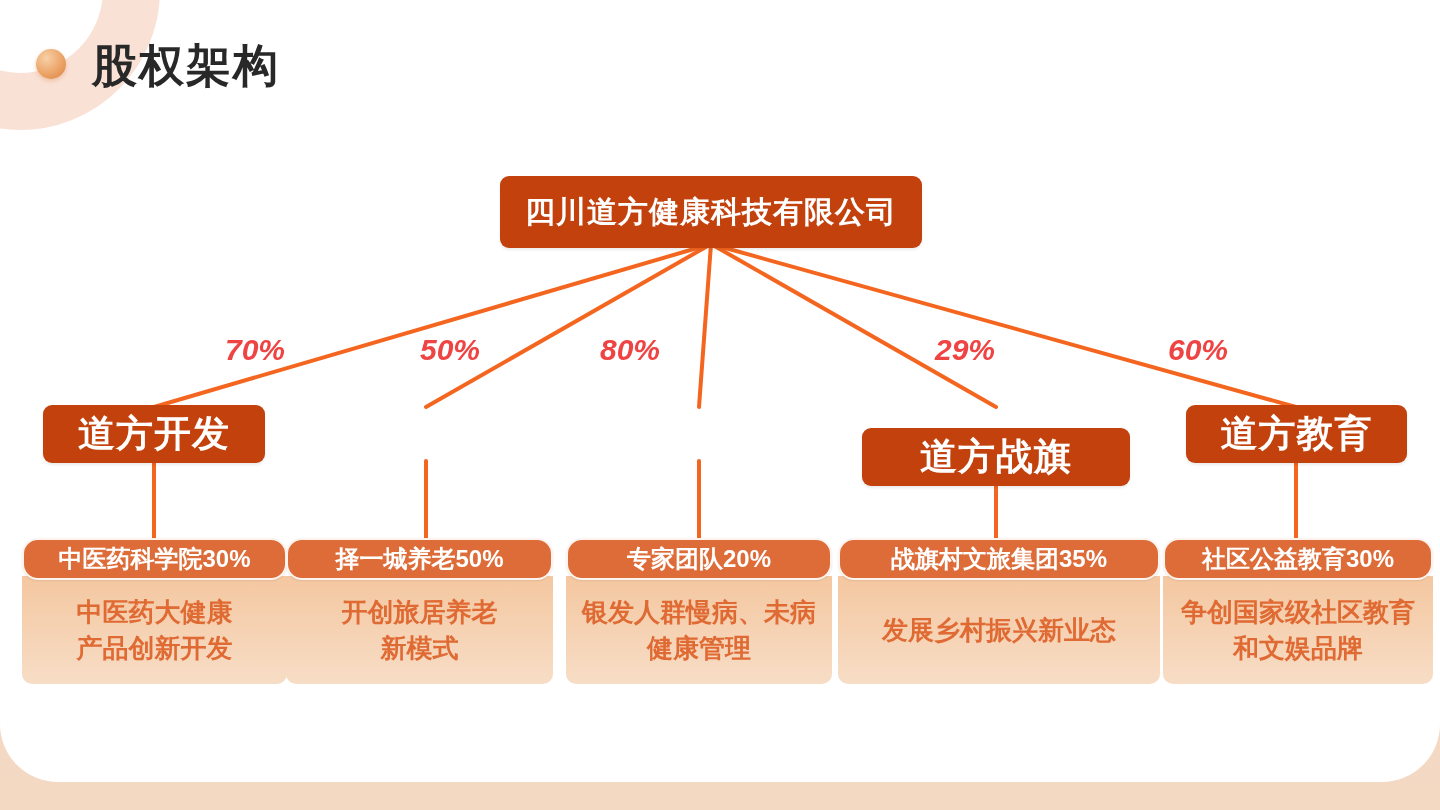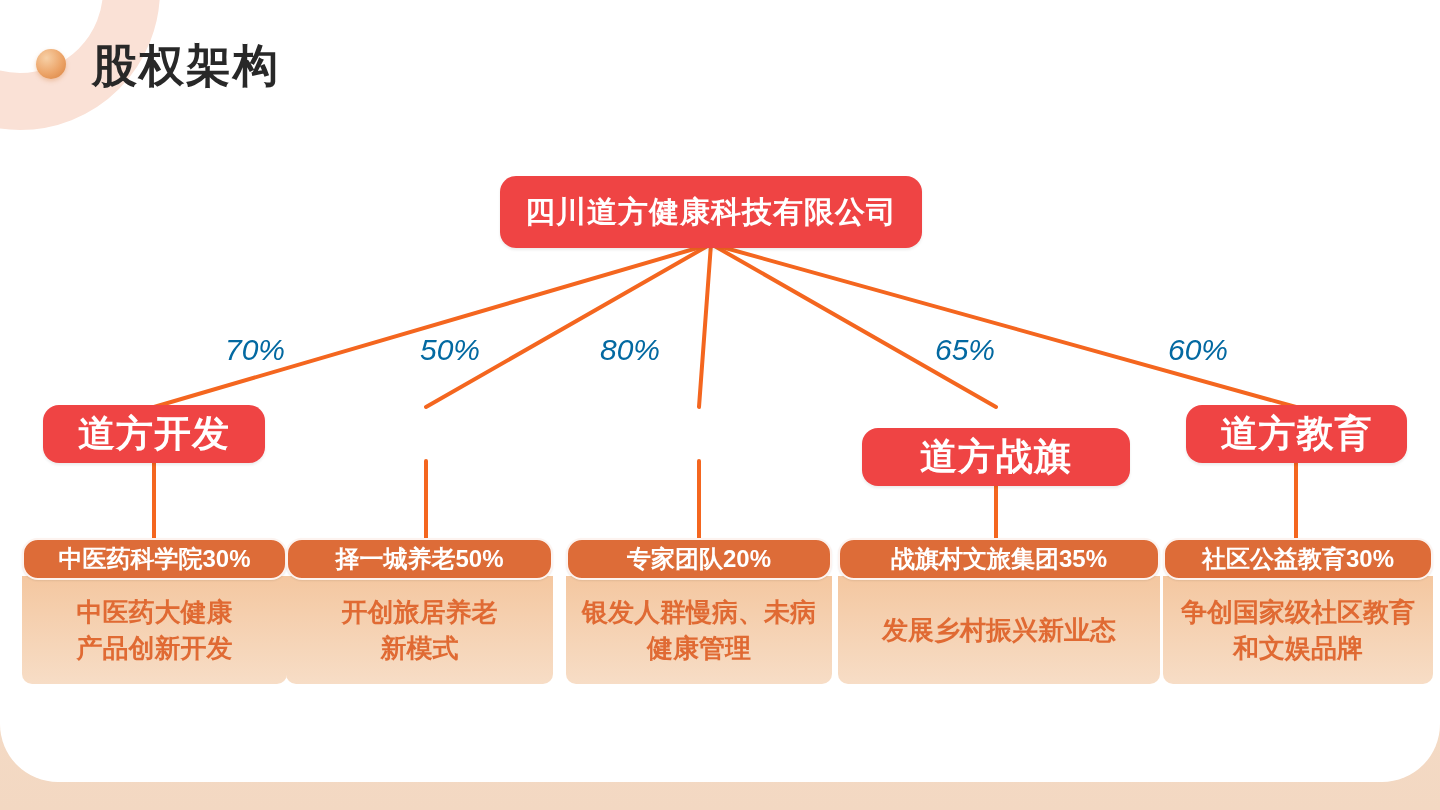--- a/index.html
+++ b/index.html
@@ -25,28 +25,28 @@
     background:radial-gradient(circle at 35% 30%,#f7d0a6,#eca468 55%,#d8813f 100%);
     box-shadow:0 2px 4px rgba(216,129,63,.35);
   }
   .page-title{
     position:absolute;left:92px;top:36px;
     font-size:45px;font-weight:900;color:#282828;letter-spacing:2px;
   }
   .lines{position:absolute;left:0;top:0;width:1440px;height:810px;z-index:2;pointer-events:none;}
   .node{
     position:absolute;display:flex;align-items:center;justify-content:center;
-    background:#ef4444;color:#ffffff;font-weight:700;border-radius:16px;z-index:3;
+    background:#c2410c;color:#ffffff;font-weight:700;border-radius:9px;z-index:3;
     box-shadow:0 2px 3px rgba(0,0,0,.08);
   }
   .root-node{left:500px;top:176px;width:422px;height:72px;font-size:30px;letter-spacing:1px;}
   .child-node{top:405px;height:58px;font-size:37px;letter-spacing:1px;}
   .pct{
     position:absolute;top:333px;transform:translateX(-50%);z-index:3;
-    font-size:30px;font-weight:400;font-style:italic;color:#0369a1;
+    font-size:30px;font-weight:700;font-style:italic;color:#ef4444;
   }
   .sub{position:absolute;top:538px;z-index:3;}
   .sub-header{
     box-sizing:border-box;height:42px;display:flex;align-items:center;justify-content:center;
     background:#dd6c38;color:#ffffff;font-weight:700;font-size:24px;
     border:2px solid rgba(255,255,255,.92);border-radius:16px;
     position:relative;z-index:2;box-shadow:0 1px 2px rgba(0,0,0,.08);
   }
   .sub-body{
     margin-top:-4px;height:108px;display:flex;align-items:center;justify-content:center;
@@ -88,21 +88,21 @@
       <line x1="996" y1="461" x2="996" y2="542"></line>
       <line x1="1296" y1="461" x2="1296" y2="542"></line>
     </g>
   </svg>
 
   <div class="node root-node">四川道方健康科技有限公司</div>
 
   <div class="pct" style="left:255px">70%</div>
   <div class="pct" style="left:450px">50%</div>
   <div class="pct" style="left:630px">80%</div>
-  <div class="pct" style="left:965px">65%</div>
+  <div class="pct" style="left:965px">29%</div>
   <div class="pct" style="left:1198px">60%</div>
 
   <div class="node child-node b1">道方开发</div>
   <div class="node child-node b4">道方战旗</div>
   <div class="node child-node b5">道方教育</div>
 
   <div class="sub s1">
     <div class="sub-header">中医药科学院30%</div>
     <div class="sub-body">中医药大健康
 产品创新开发</div>

